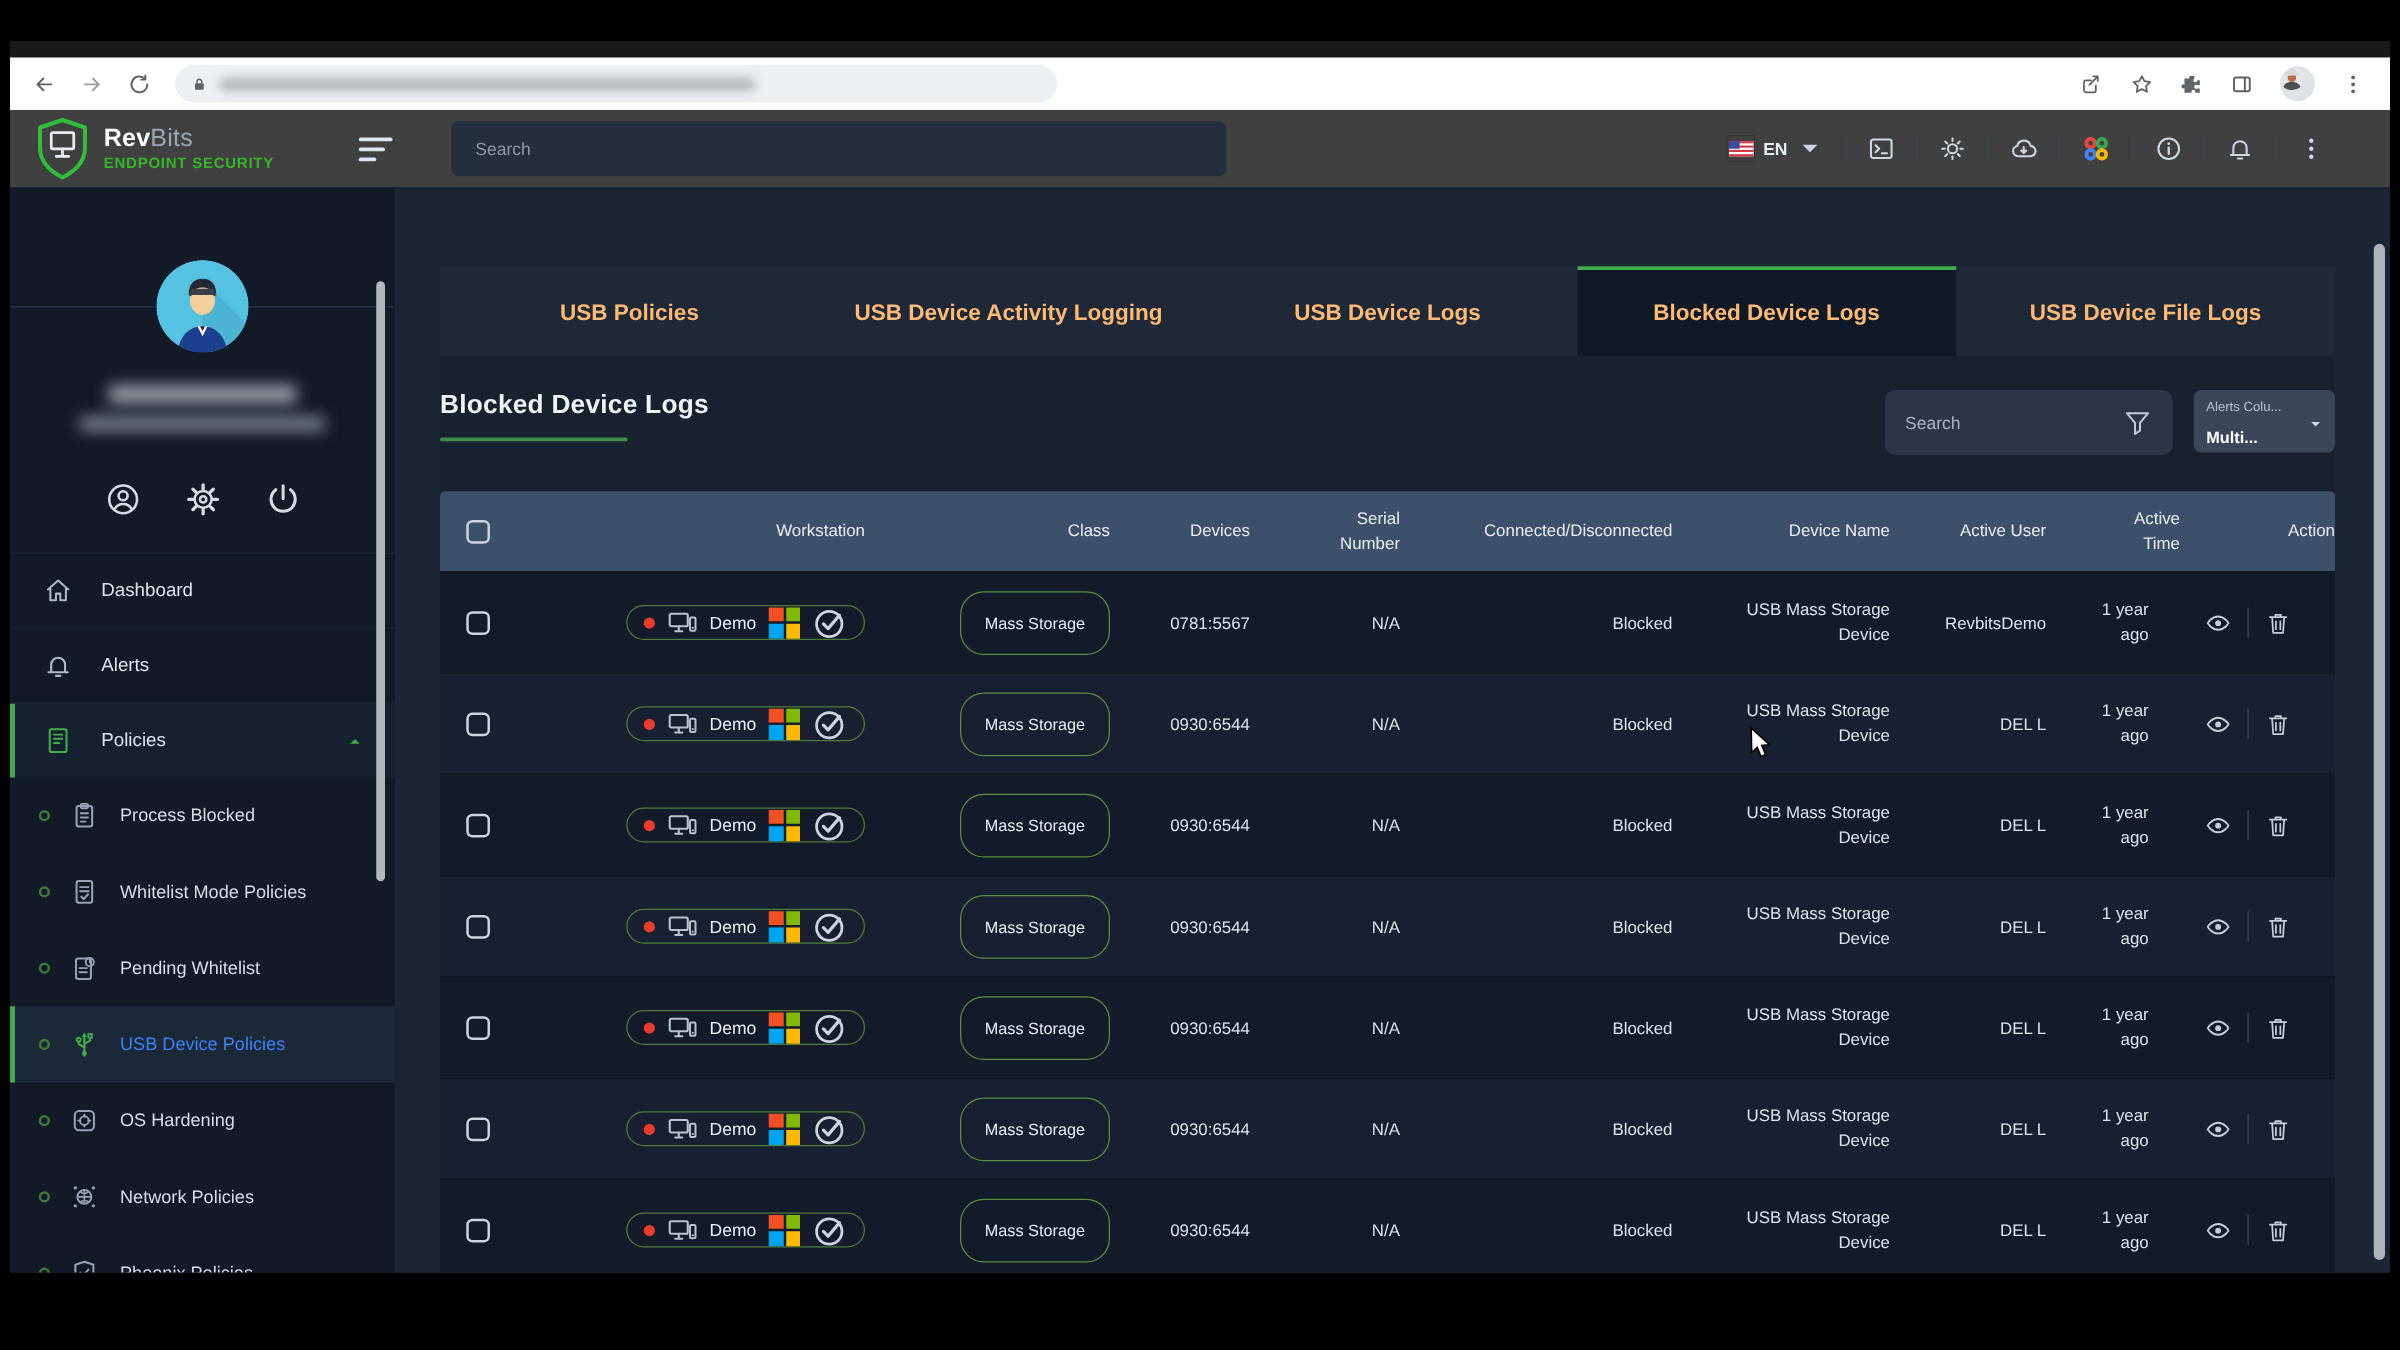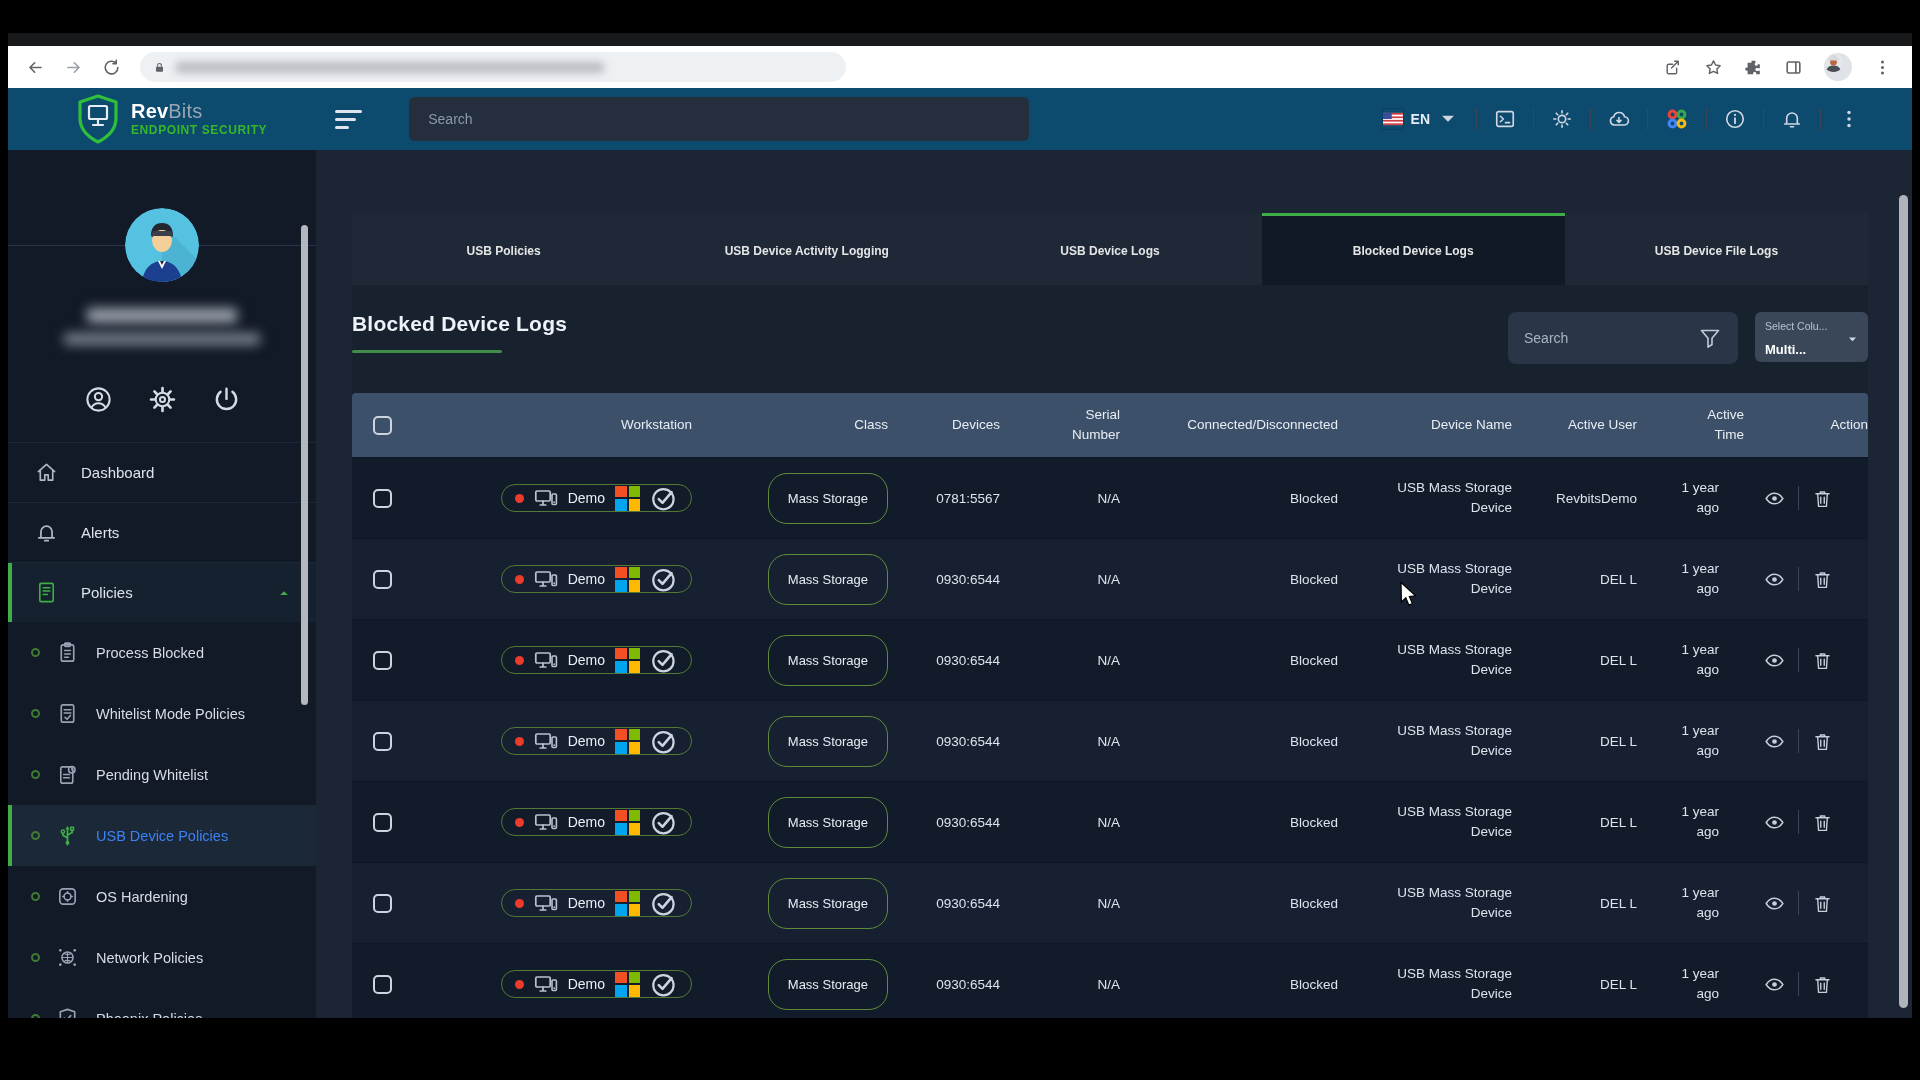--- a/index.html
+++ b/index.html
@@ -20,21 +20,21 @@
   .omnibox svg { width:13px; height:13px; color:#5f6368; }
   .url-blur { width:430px; height:11px; background:#b6babf; border-radius:6px; filter:blur(4px); }
   .toolbar-right { margin-left:auto; display:flex; align-items:center; gap:21px; padding-right:6px; color:#5f6368; }
   .toolbar-right svg { width:19px; height:19px; }
   .chrome-avatar { width:28px; height:28px; border-radius:50%; overflow:hidden; background:#dfe2e6; }
 
   
   .app { position:absolute; left:8px; top:88px; width:1904px; height:930px; background:#1a2432;
          overflow:hidden; display:flex; flex-direction:column; }
 
-  .app-header { flex:0 0 62px; background:#0c4a6e; display:flex; align-items:center;padding-left:48px; }
+  .app-header { flex:0 0 62px; background:#404040; display:flex; align-items:center; }
   .logo { display:flex; align-items:center; gap:11px; padding-left:20px; }
   .logo-shield { width:44px; height:50px; }
   .logo-txt .l1 { font-size:20px; line-height:21px; color:#ffffff; font-weight:700; letter-spacing:.2px; }
   .logo-txt .l1 .lite { color:#9aa6b4; font-weight:400; }
   .logo-txt .l2 { font-size:12px; font-weight:700; color:#35b729; letter-spacing:.6px; margin-top:1px; }
   .hamburger { margin-left:68px; display:flex; flex-direction:column; gap:5px; cursor:pointer; }
   .hamburger i { display:block; height:3px; border-radius:2px; background:#dfe6ee; }
   .hamburger i:nth-child(1){ width:27px; } .hamburger i:nth-child(2){ width:21px; } .hamburger i:nth-child(3){ width:14px; }
   .global-search { margin-left:47px; width:620px; height:44px; background:#242e3c; border-radius:6px;
                    border:none; outline:none; color:#c7d1dd; font-size:14px; padding:0 19px;
@@ -72,22 +72,22 @@
   .submenu-item svg { width:23px; height:23px; color:#97a3b4; margin-right:17px; flex:0 0 auto; }
   .submenu-item.active { background:#1b2838; color:#3b82f6; }
   .submenu-item.active::before { content:''; position:absolute; left:0; top:0; bottom:0; width:4px; background:#3fae49; }
   .submenu-item.active svg { color:#3fae49; }
   .sb-scroll { position:absolute; top:75px; right:8px; width:7px; height:480px; background:#b4b8be; border-radius:4px; }
 
   
   .main { flex:1; min-width:0; background:#1b2534; }
   .main-inner { margin:0 44px 0 36px; }
   .tabs { margin-top:63px; display:flex; height:72px; background:#1e2836; }
-  .tab { flex:1; display:flex; align-items:center; justify-content:center; font-size:12px; font-weight:700;
-         color:#e5e5e5; border-top:3px solid transparent; cursor:pointer; }
+  .tab { flex:1; display:flex; align-items:center; justify-content:center; font-size:18px; font-weight:700;
+         color:#fdba74; border-top:3px solid transparent; cursor:pointer; }
   .tab.active { background:#101a27; border-top-color:#3fae49; }
   .content-panel { background:#18222f; padding-bottom:220px; }
   .page-head { display:flex; justify-content:space-between; align-items:flex-start; padding-top:27px; height:83px; }
   .page-title { font-size:21px; font-weight:700; color:#eef3f9; letter-spacing:.2px; }
   .title-underline { width:150px; height:3px; background:#3e8e4a; border-radius:2px; margin-top:14px; }
   .head-controls { display:flex; gap:17px; }
   .table-search { width:230px; height:52px; background:#2a3547; border-radius:8px; display:flex;
                   align-items:center; padding:0 16px; }
   .table-search input { flex:1; background:transparent; border:none; outline:none; color:#cdd6e1;
                         font-size:14px; font-family:"Liberation Sans",sans-serif; min-width:0; }
@@ -542,21 +542,21 @@
                   <div class="title-underline"></div>
                 </div>
                 <div class="head-controls">
                   <div class="table-search">
                     <input placeholder="Search" style="">
                     <svg>
                         <use href="#i-funnel"></use>
                       </svg>
                   </div>
                   <div class="col-select">
-                    <div class="lbl">Select Colu...</div>
+                    <div class="lbl">Alerts Colu...</div>
                     <div class="val">Multi...</div>
                     <svg>
                         <use href="#i-caret-d"></use>
                       </svg>
                   </div>
                 </div>
               </div>
 
               <div class="dtable">
                 <div class="thead">

